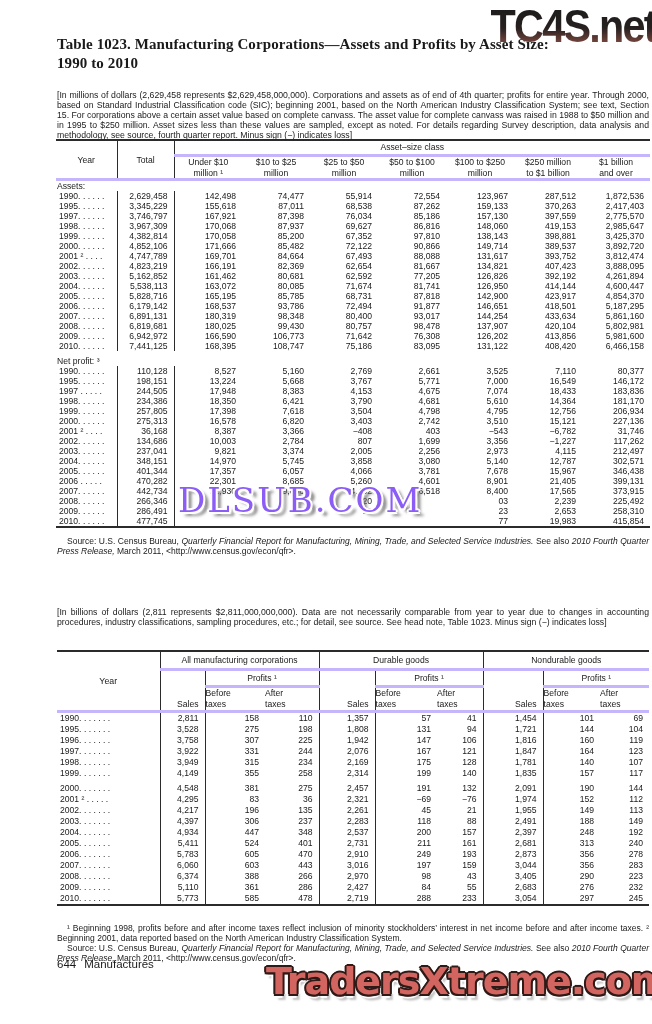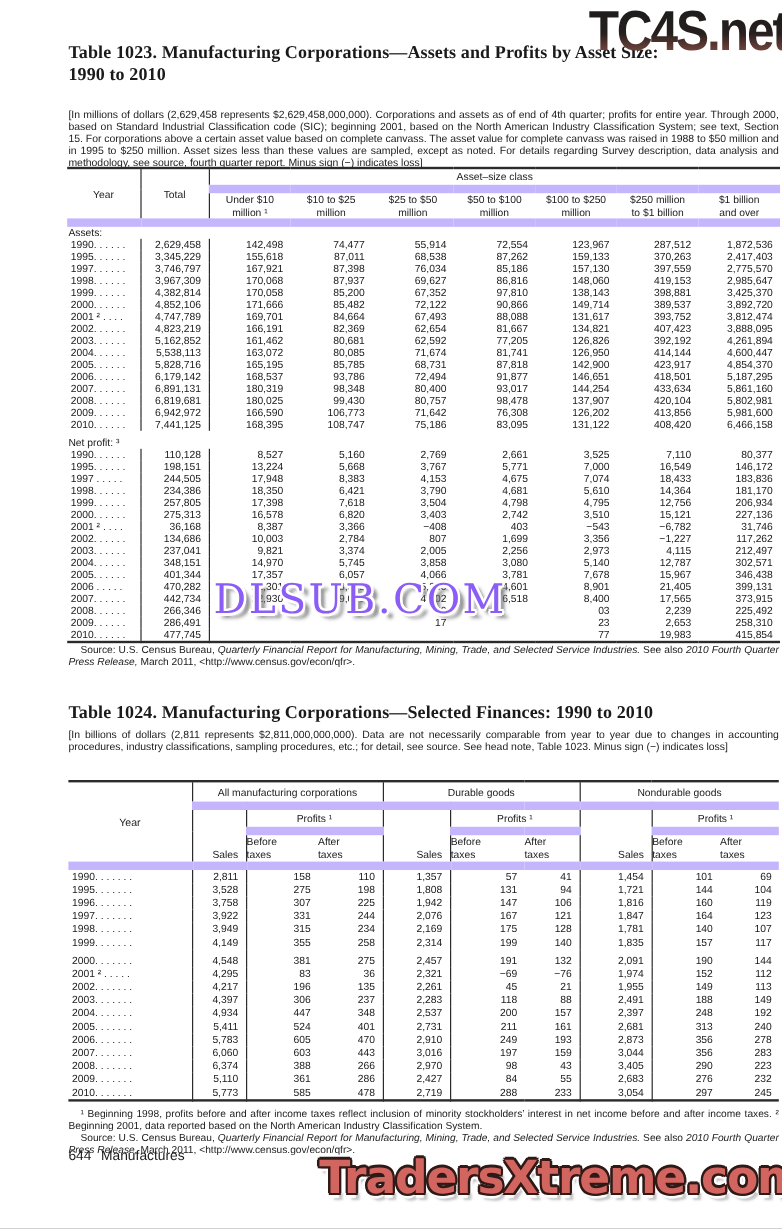--- a/index.html
+++ b/index.html
@@ -18,21 +18,21 @@
   .hn2{top:607px;}
 
   table.tbl{position:absolute;border-collapse:collapse;table-layout:fixed;z-index:1;}
   .t1023{left:56px;top:139px;width:594px;border-top:2px solid #2b2b2b;border-bottom:2px solid #2b2b2b;}
   .t1024{left:57px;top:650px;width:592px;border-top:2px solid #2b2b2b;border-bottom:2px solid #2b2b2b;}
   .tbl th{font-weight:normal;font-size:8.6px;padding:0;text-align:center;vertical-align:middle;}
   .tbl td{font-size:8.6px;padding:0 6px 0 0;text-align:right;white-space:nowrap;}
   .t1023 tbody td{height:10px;line-height:10px;}
   .t1024 tbody td{height:11px;line-height:11px;}
   .vr{border-right:1px solid #2b2b2b;}
-  .bb{border-bottom:7px solid #c4b5fd;}
+  .bb{border-bottom:3px solid #c4b5fd;}
   .colh{white-space:pre-line;line-height:10.5px;padding:2px 1px 3px 1px;}
   .group-h{height:13px;line-height:13px;}
   td.ycell{text-align:left;padding:0 0 0 3px;}
   td.sec{ text-align:left;padding:0 0 0 1px;height:10px;line-height:10px;}
   tr.secgap td{padding-top:5px;}
   tr.gap td{padding-top:4px;}
   .t1024 th.sales-h{text-align:right;vertical-align:bottom;padding:0 6px 1px 0;}
   .t1024 th.bt-h{white-space:pre-line;text-align:left;vertical-align:bottom;padding:0 6px 1px 0;line-height:10.5px;}
   .t1024 th.grp{height:16px;line-height:16px;}
   .t1024 th.prof{height:14px;line-height:14px;}
@@ -472,21 +472,20 @@
           <td>19,983</td>
           <td>415,854</td>
         </tr>
       </tbody>
     </table>
 
   <div class="notes n1">
     <p id="src1023"><span>Source: U.S. Census Bureau, </span><span class="it">Quarterly Financial Report for Manufacturing, Mining, Trade, and Selected Service Industries.</span><span> See also </span><span class="it">2010 Fourth Quarter Press Release,</span><span> March 2011, &lt;http://www.census.gov/econ/qfr&gt;.</span></p>
   </div>
 
-  <h1 class="title t2">Table 1024. Manufacturing Corporations—Selected Finances: 1990 to 2010</h1>
   <p class="headnote hn2">[In billions of dollars (2,811 represents $2,811,000,000,000). Data are not necessarily comparable from year to year due to changes in  accounting procedures, industry classifications, sampling procedures, etc.; for detail, see source. See head note, Table 1023. Minus sign (−) indicates loss]</p>
 
   <table class="tbl t1024">
       <colgroup>
         <col style="width: 103px;">
         <col style="width: 45px;">
         <col style="width: 60px;">
         <col style="width: 54px;">
         <col style="width: 56px;">
         <col style="width: 62px;">

